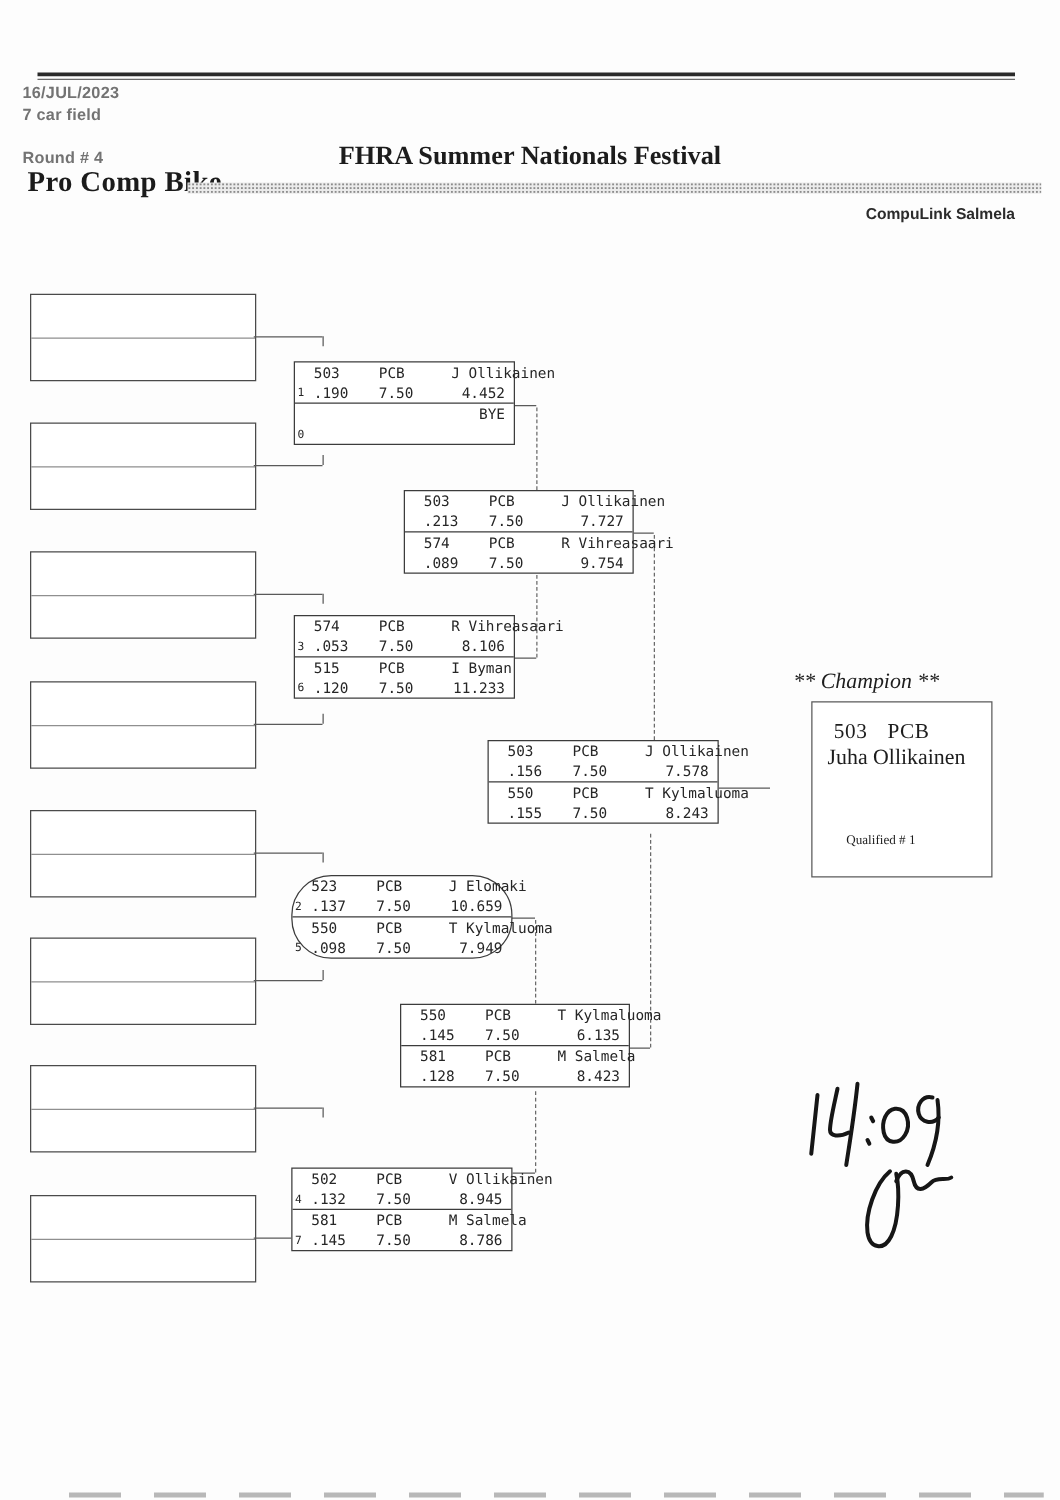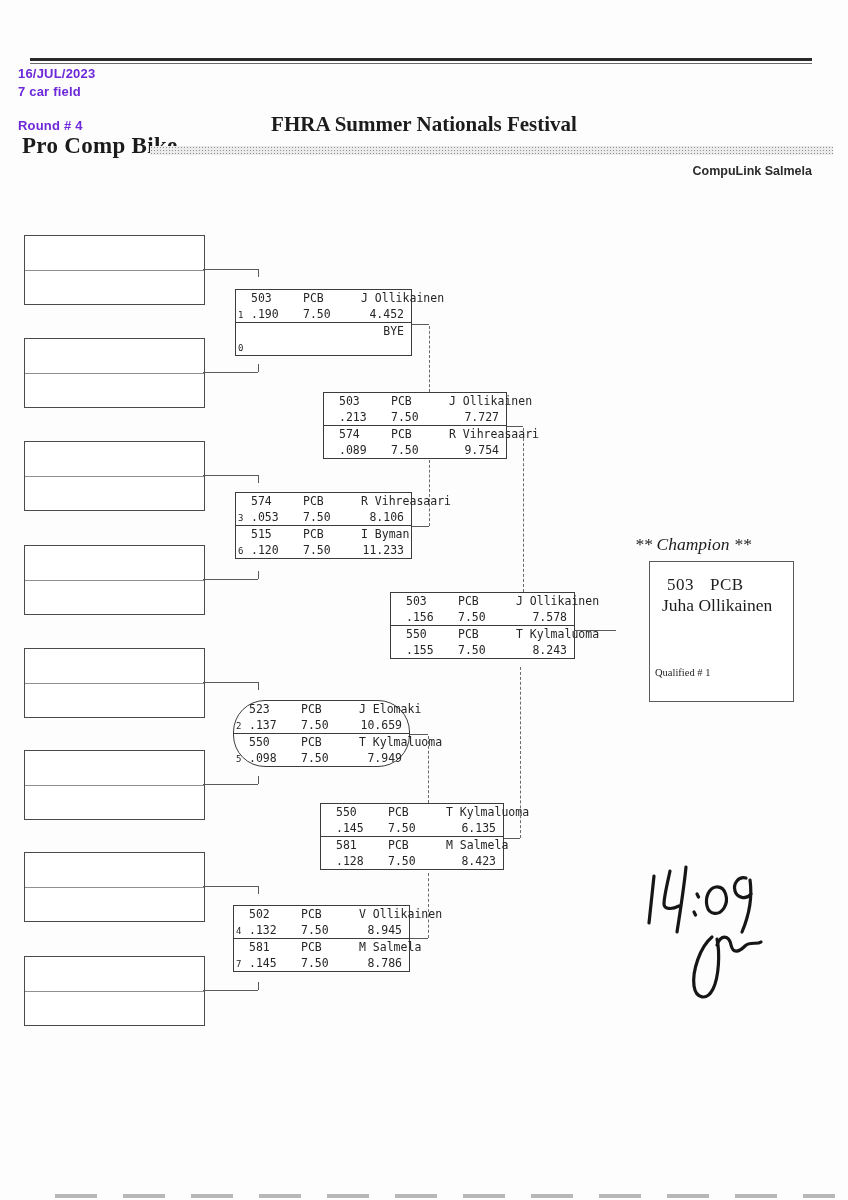--- a/index.html
+++ b/index.html
@@ -4,21 +4,21 @@
 <style>
   html,body{margin:0;padding:0;background:#e9e9e9;}
   #page{
     position:relative;width:848px;height:1200px;background:#fdfdfd;
     font-family:"Liberation Sans",sans-serif;color:#222;overflow:hidden;
     box-shadow:0 0 4px rgba(0,0,0,.2);
   }
   
   .rule-top{position:absolute;left:30px;top:58px;width:782px;height:3px;background:var(--ink,#2a2a2a);}
   .rule-top2{position:absolute;left:30px;top:63px;width:782px;height:1px;background:#6a6a6a;}
-  .hdr-small{position:absolute;left:18px;font-weight:700;font-size:13px;color:#6d28d9;letter-spacing:.2px;}
+  .hdr-small{position:absolute;left:18px;font-weight:700;font-size:13px;color:#737373;letter-spacing:.2px;}
   .title{
     position:absolute;left:0;top:85px;width:100%;text-align:center;
     font-family:"Liberation Serif",serif;font-weight:700;font-size:21px;color:#1c1c1c;margin-top:27px;
   }
   .class-name{
     position:absolute;left:22px;top:133px;
     font-family:"Liberation Serif",serif;font-weight:700;font-size:23px;color:#1b1b1b;letter-spacing:.3px;
   }
   .class-band{
     position:absolute;left:150px;top:146px;width:683px;height:9px;
@@ -57,21 +57,21 @@
     font-family:"Liberation Serif",serif;font-style:italic;font-size:17.5px;color:#1d1d1d;
   }
   .champ-box{
     position:absolute;left:620px;top:561px;width:143px;height:139px;
     border:1.3px solid #5a5a5a;background:#fff;
     font-family:"Liberation Serif",serif;color:#1d1d1d;margin-left:29px;
   }
   .champ-line1{position:absolute;left:17px;top:13px;font-size:17px;letter-spacing:.5px;}
   .champ-line1 .gap{display:inline-block;width:16px;}
   .champ-line2{position:absolute;left:12px;top:33px;font-size:17.5px;}
-  .champ-qual{position:absolute;left:5px;bottom:23px;font-size:10.5px;}
+  .champ-qual{position:absolute;left:27px;bottom:23px;font-size:10.5px;}
 
   
   .handwriting{position:absolute;left:640px;top:855px;}
   .handwriting path{fill:none;stroke:#161616;stroke-width:3.2;stroke-linecap:round;stroke-linejoin:round;}
 
   .bottom-dashes{
     position:absolute;left:55px;top:1194px;width:780px;height:4px;
     background-image:repeating-linear-gradient(90deg,#b8b8b8 0 42px,transparent 42px 68px);
   }
 </style>
@@ -172,21 +172,21 @@
     <div class="entry">
       <div class="row"><span class="seed"></span><span class="col-car">523</span><span class="col-cls">PCB</span><span class="col-driver">J Elomaki</span></div>
       <div class="row"><span class="seed">2</span><span class="col-car">.137</span><span class="col-cls">7.50</span><span class="col-driver">10.659</span></div>
     </div>
     <div class="entry b">
       <div class="row"><span class="seed"></span><span class="col-car">550</span><span class="col-cls">PCB</span><span class="col-driver">T Kylmaluoma</span></div>
       <div class="row"><span class="seed">5</span><span class="col-car">.098</span><span class="col-cls">7.50</span><span class="col-driver">7.949</span></div>
     </div>
   </div>
 
-  <div class="box" style="left:233px;top:905px;width:175px;">
+  <div class="box" style="left:233px;top:934px;width:175px;">
     <div class="entry">
       <div class="row"><span class="seed"></span><span class="col-car">502</span><span class="col-cls">PCB</span><span class="col-driver">V Ollikainen</span></div>
       <div class="row"><span class="seed">4</span><span class="col-car">.132</span><span class="col-cls">7.50</span><span class="col-driver">8.945</span></div>
     </div>
     <div class="entry b">
       <div class="row"><span class="seed"></span><span class="col-car">581</span><span class="col-cls">PCB</span><span class="col-driver">M Salmela</span></div>
       <div class="row"><span class="seed">7</span><span class="col-car">.145</span><span class="col-cls">7.50</span><span class="col-driver">8.786</span></div>
     </div>
   </div>
 

